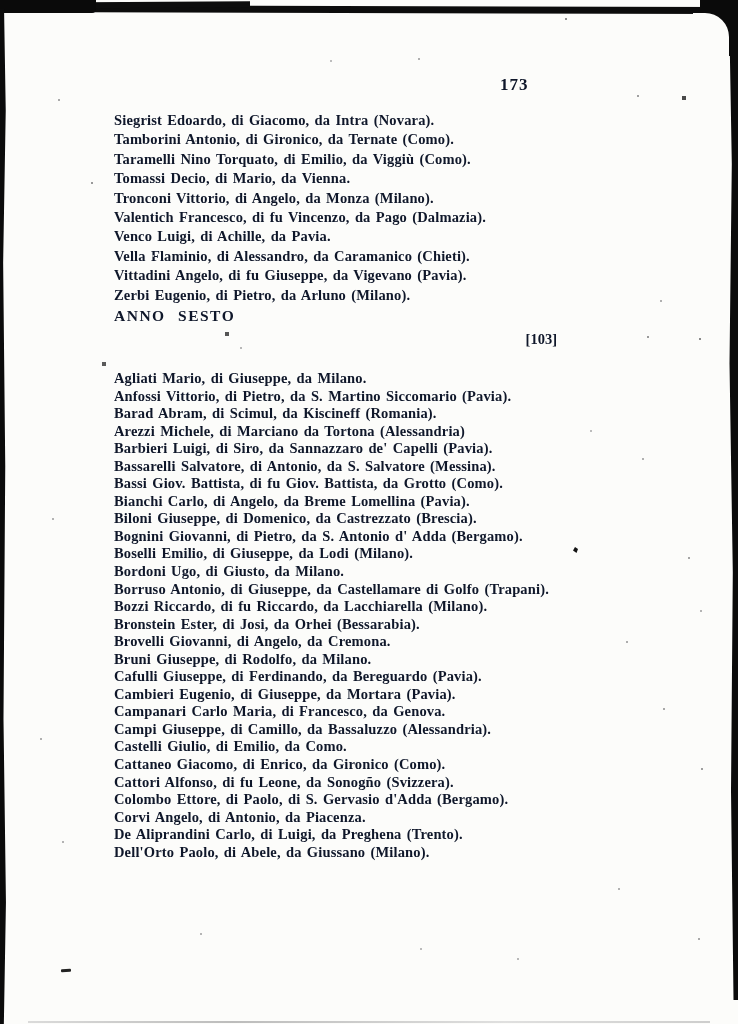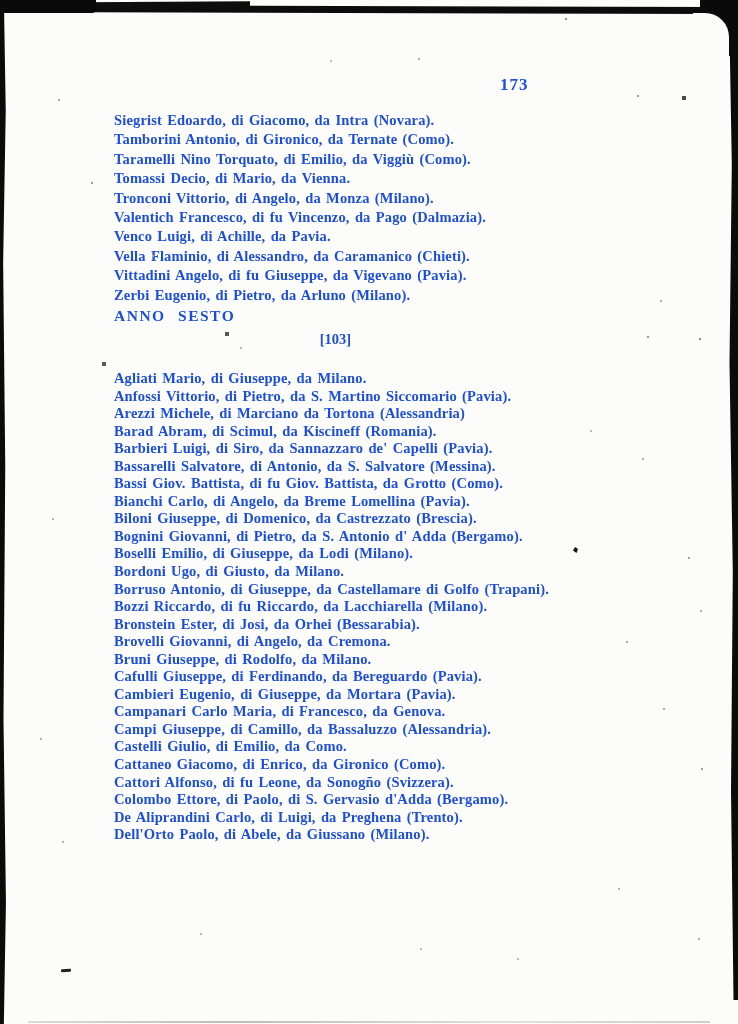--- a/index.html
+++ b/index.html
@@ -1,37 +1,37 @@
 <!DOCTYPE html>
 <html><head>
 <meta charset="utf-8">
 <style>
   html,body { margin:0; padding:0; background:#e8e8e6; }
   .page {
     position:relative; width:738px; height:1024px;
     background:#fcfcfa; overflow:hidden;
     font-family:"Liberation Serif","DejaVu Serif",serif;
-    color:#1d4ed8;
+    color:#0f172a;
   }
   
   .page-number {
     position:absolute; left:500px; top:75px;
     font-size:17px; font-weight:bold; letter-spacing:1px;
   }
   .roster { position:absolute; left:114px; font-size:14.5px; font-weight:bold;
             letter-spacing:.15px; word-spacing:1.5px; }
   .roster-top  { top:111px; line-height:19.4px; }
   .roster-main { top:370px; line-height:17.55px; }
   .line { white-space:pre; }
   .heading {
     position:absolute; left:114px; top:307px; width:443px; text-align:left;
     font-size:15.5px; font-weight:bold; letter-spacing:1.5px; word-spacing:7px;
   }
   .subheading {
-    position:absolute; left:114px; top:331px; width:443px; text-align:center;
+    position:absolute; left:114px; top:331px; width:443px; text-align:right;
     font-size:14.5px; font-weight:bold;
   }
   
   .edge-top  { position:absolute; left:0; top:6px; width:718px; height:7px;
                background:#0c0c0c; transform:rotate(.15deg); }
   .edge-top2 { position:absolute; left:0; top:2px; width:250px; height:6px;
                background:#0d0d0d; transform:rotate(-.35deg); }
   .edge-top-blob { position:absolute; left:0; top:0; width:96px; height:13px;
                background:#0a0a0a; border-radius:0 0 4px 0; }
   .corner-black { position:absolute; right:0; top:0; width:38px; height:56px;
@@ -92,22 +92,22 @@
       <div class="line">Vittadini Angelo, di fu Giuseppe, da Vigevano (Pavia).</div>
       <div class="line">Zerbi Eugenio, di Pietro, da Arluno (Milano).</div>
     </div>
 
   <div class="heading">ANNO SESTO</div>
   <div class="subheading">[103]</div>
 
   <div class="roster roster-main">
       <div class="line">Agliati Mario, di Giuseppe, da Milano.</div>
       <div class="line">Anfossi Vittorio, di Pietro, da S. Martino Siccomario (Pavia).</div>
+      <div class="line">Barad Abram, di Scimul, da Kiscineff (Romania).</div>
       <div class="line">Arezzi Michele, di Marciano da Tortona (Alessandria)</div>
-      <div class="line">Barad Abram, di Scimul, da Kiscineff (Romania).</div>
       <div class="line">Barbieri Luigi, di Siro, da Sannazzaro de' Capelli (Pavia).</div>
       <div class="line">Bassarelli Salvatore, di Antonio, da S. Salvatore (Messina).</div>
       <div class="line">Bassi Giov. Battista, di fu Giov. Battista, da Grotto (Como).</div>
       <div class="line">Bianchi Carlo, di Angelo, da Breme Lomellina (Pavia).</div>
       <div class="line">Biloni Giuseppe, di Domenico, da Castrezzato (Brescia).</div>
       <div class="line">Bognini Giovanni, di Pietro, da S. Antonio d' Adda (Bergamo).</div>
       <div class="line">Boselli Emilio, di Giuseppe, da Lodi (Milano).</div>
       <div class="line">Bordoni Ugo, di Giusto, da Milano.</div>
       <div class="line">Borruso Antonio, di Giuseppe, da Castellamare di Golfo (Trapani).</div>
       <div class="line">Bozzi Riccardo, di fu Riccardo, da Lacchiarella (Milano).</div>
@@ -115,20 +115,21 @@
       <div class="line">Brovelli Giovanni, di Angelo, da Cremona.</div>
       <div class="line">Bruni Giuseppe, di Rodolfo, da Milano.</div>
       <div class="line">Cafulli Giuseppe, di Ferdinando, da Bereguardo (Pavia).</div>
       <div class="line">Cambieri Eugenio, di Giuseppe, da Mortara (Pavia).</div>
       <div class="line">Campanari Carlo Maria, di Francesco, da Genova.</div>
       <div class="line">Campi Giuseppe, di Camillo, da Bassaluzzo (Alessandria).</div>
       <div class="line">Castelli Giulio, di Emilio, da Como.</div>
       <div class="line">Cattaneo Giacomo, di Enrico, da Gironico (Como).</div>
       <div class="line">Cattori Alfonso, di fu Leone, da Sonogño (Svizzera).</div>
       <div class="line">Colombo Ettore, di Paolo, di S. Gervasio d'Adda (Bergamo).</div>
+      <div class="line">Corvi Angelo, di Antonio, da Piacenza.</div>
       <div class="line">De Aliprandini Carlo, di Luigi, da Preghena (Trento).</div>
       <div class="line">Dell'Orto Paolo, di Abele, da Giussano (Milano).</div>
     </div>
 
   <div class="specks"></div>
   <div class="mark-tick"></div>
   <div class="mark-dash"></div>
 
 </div>
 

